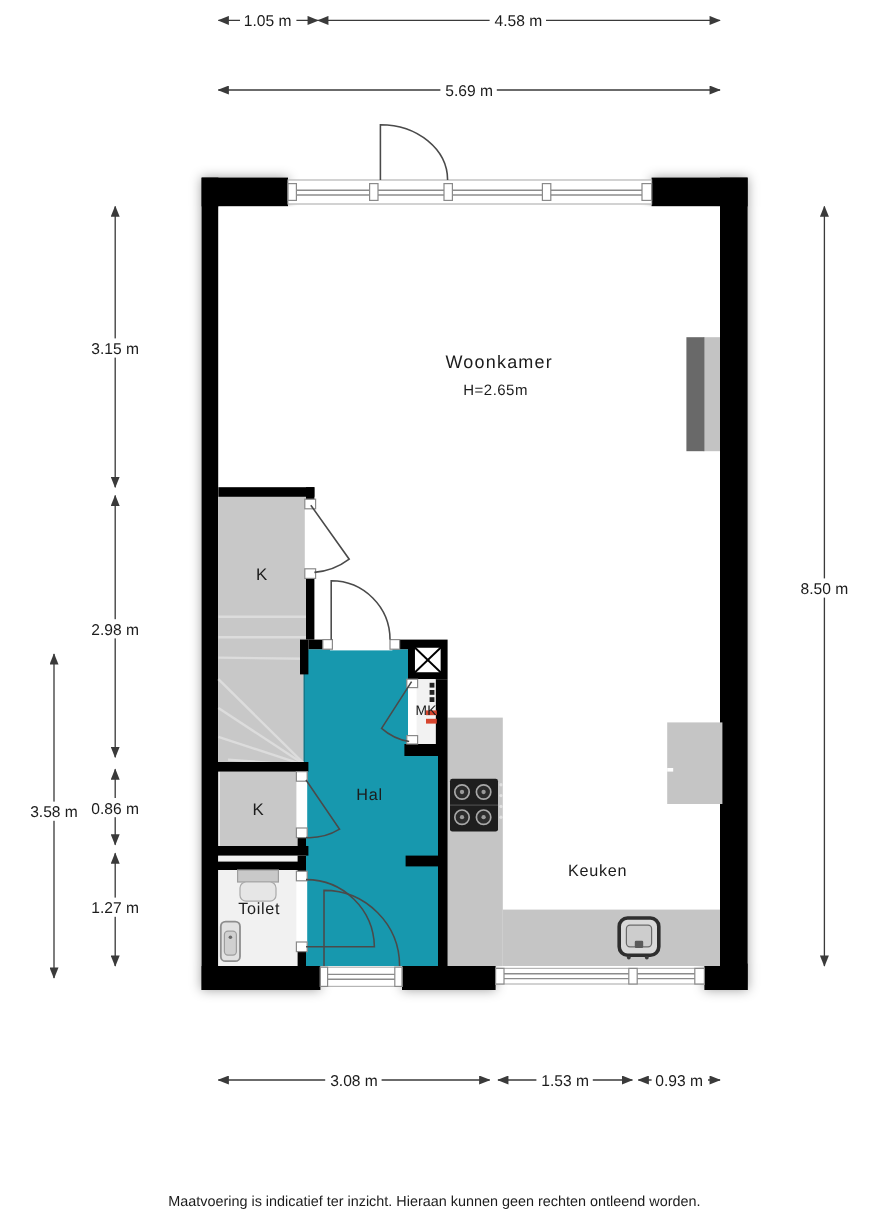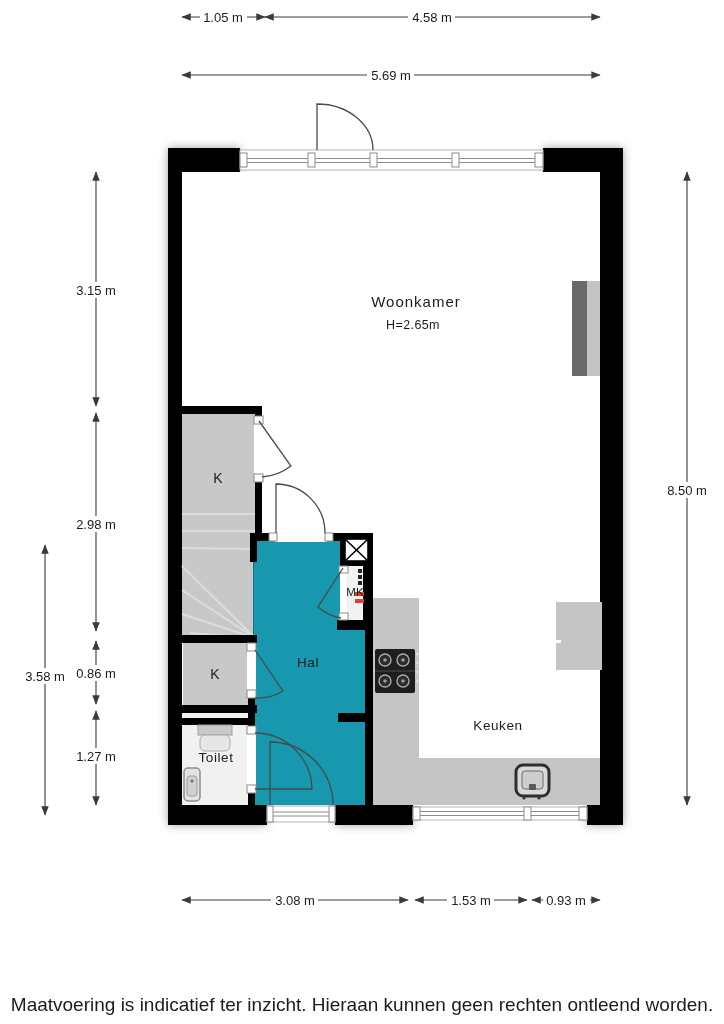--- a/index.html
+++ b/index.html
@@ -23,21 +23,21 @@
   .tread{stroke:#dcdcdc;stroke-width:2;}
   .dim-line{stroke:var(--dim_line);stroke-width:1.1;fill:none;}
   .dim-bg{fill:#ffffff;}
   .dim-text{fill:var(--label_text);font-size:13px;}
   .room-label{fill:var(--label_text);font-size:13.5px;letter-spacing:.6px;}
   .room-label-big{fill:var(--label_text);font-size:15px;letter-spacing:1px;}
   .room-label-sub{fill:var(--label_text);font-size:12.5px;letter-spacing:.4px;}
   .room-label-small{fill:var(--label_text);font-size:11.5px;letter-spacing:.2px;}
   .k-label{fill:var(--label_text);font-size:14px;}
   #footer-note{position:absolute;left:0;right:0;top:994px;text-align:center;
-    font-size:19px;color:#1c1c1c;}
+    font-size:12px;color:#1c1c1c;}
   .marker-fill{fill:var(--dim_line);}
 </style>
 </head>
 <body>
 
 <svg id="plan-svg" width="724" height="1024" viewBox="0 0 724 1024">
   <defs>
     <marker id="mA" viewBox="0 0 10 8" refX="9.3" refY="4" markerWidth="9.5" markerHeight="7.5" orient="auto-start-reverse" markerUnits="userSpaceOnUse">
       <path class="marker-fill" d="M0 0 L10 4 L0 8 z"></path>
     </marker>

